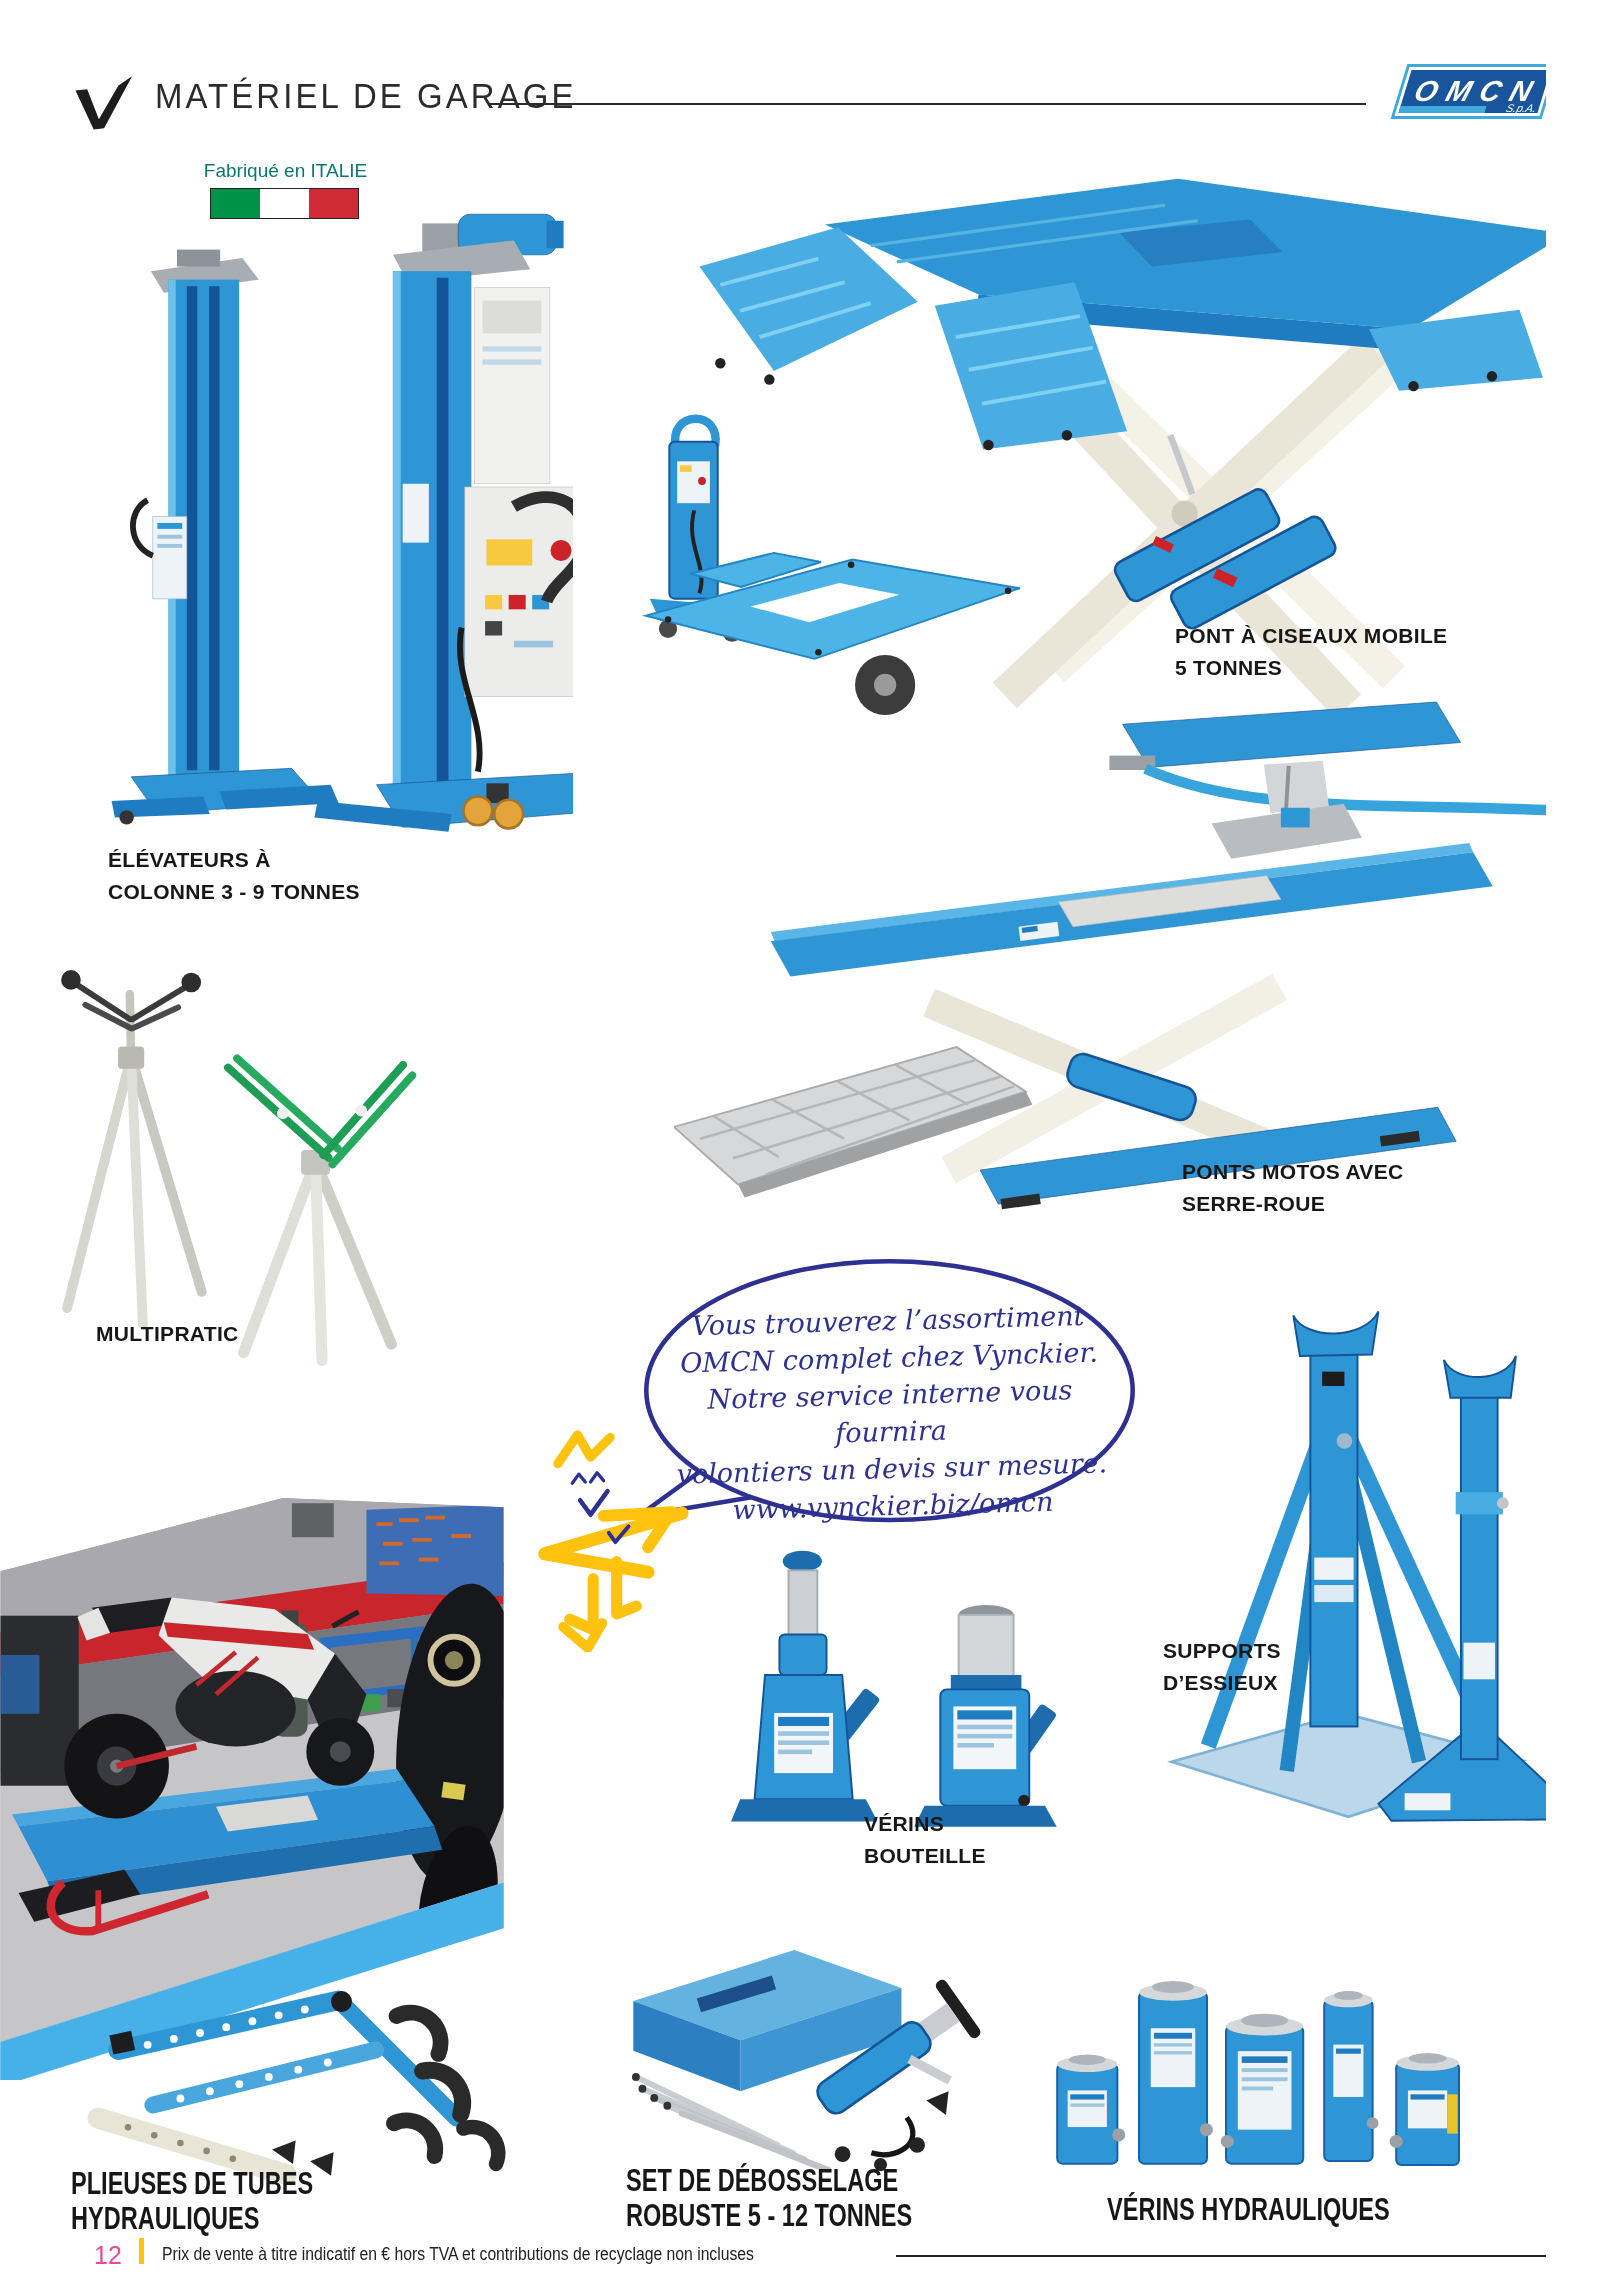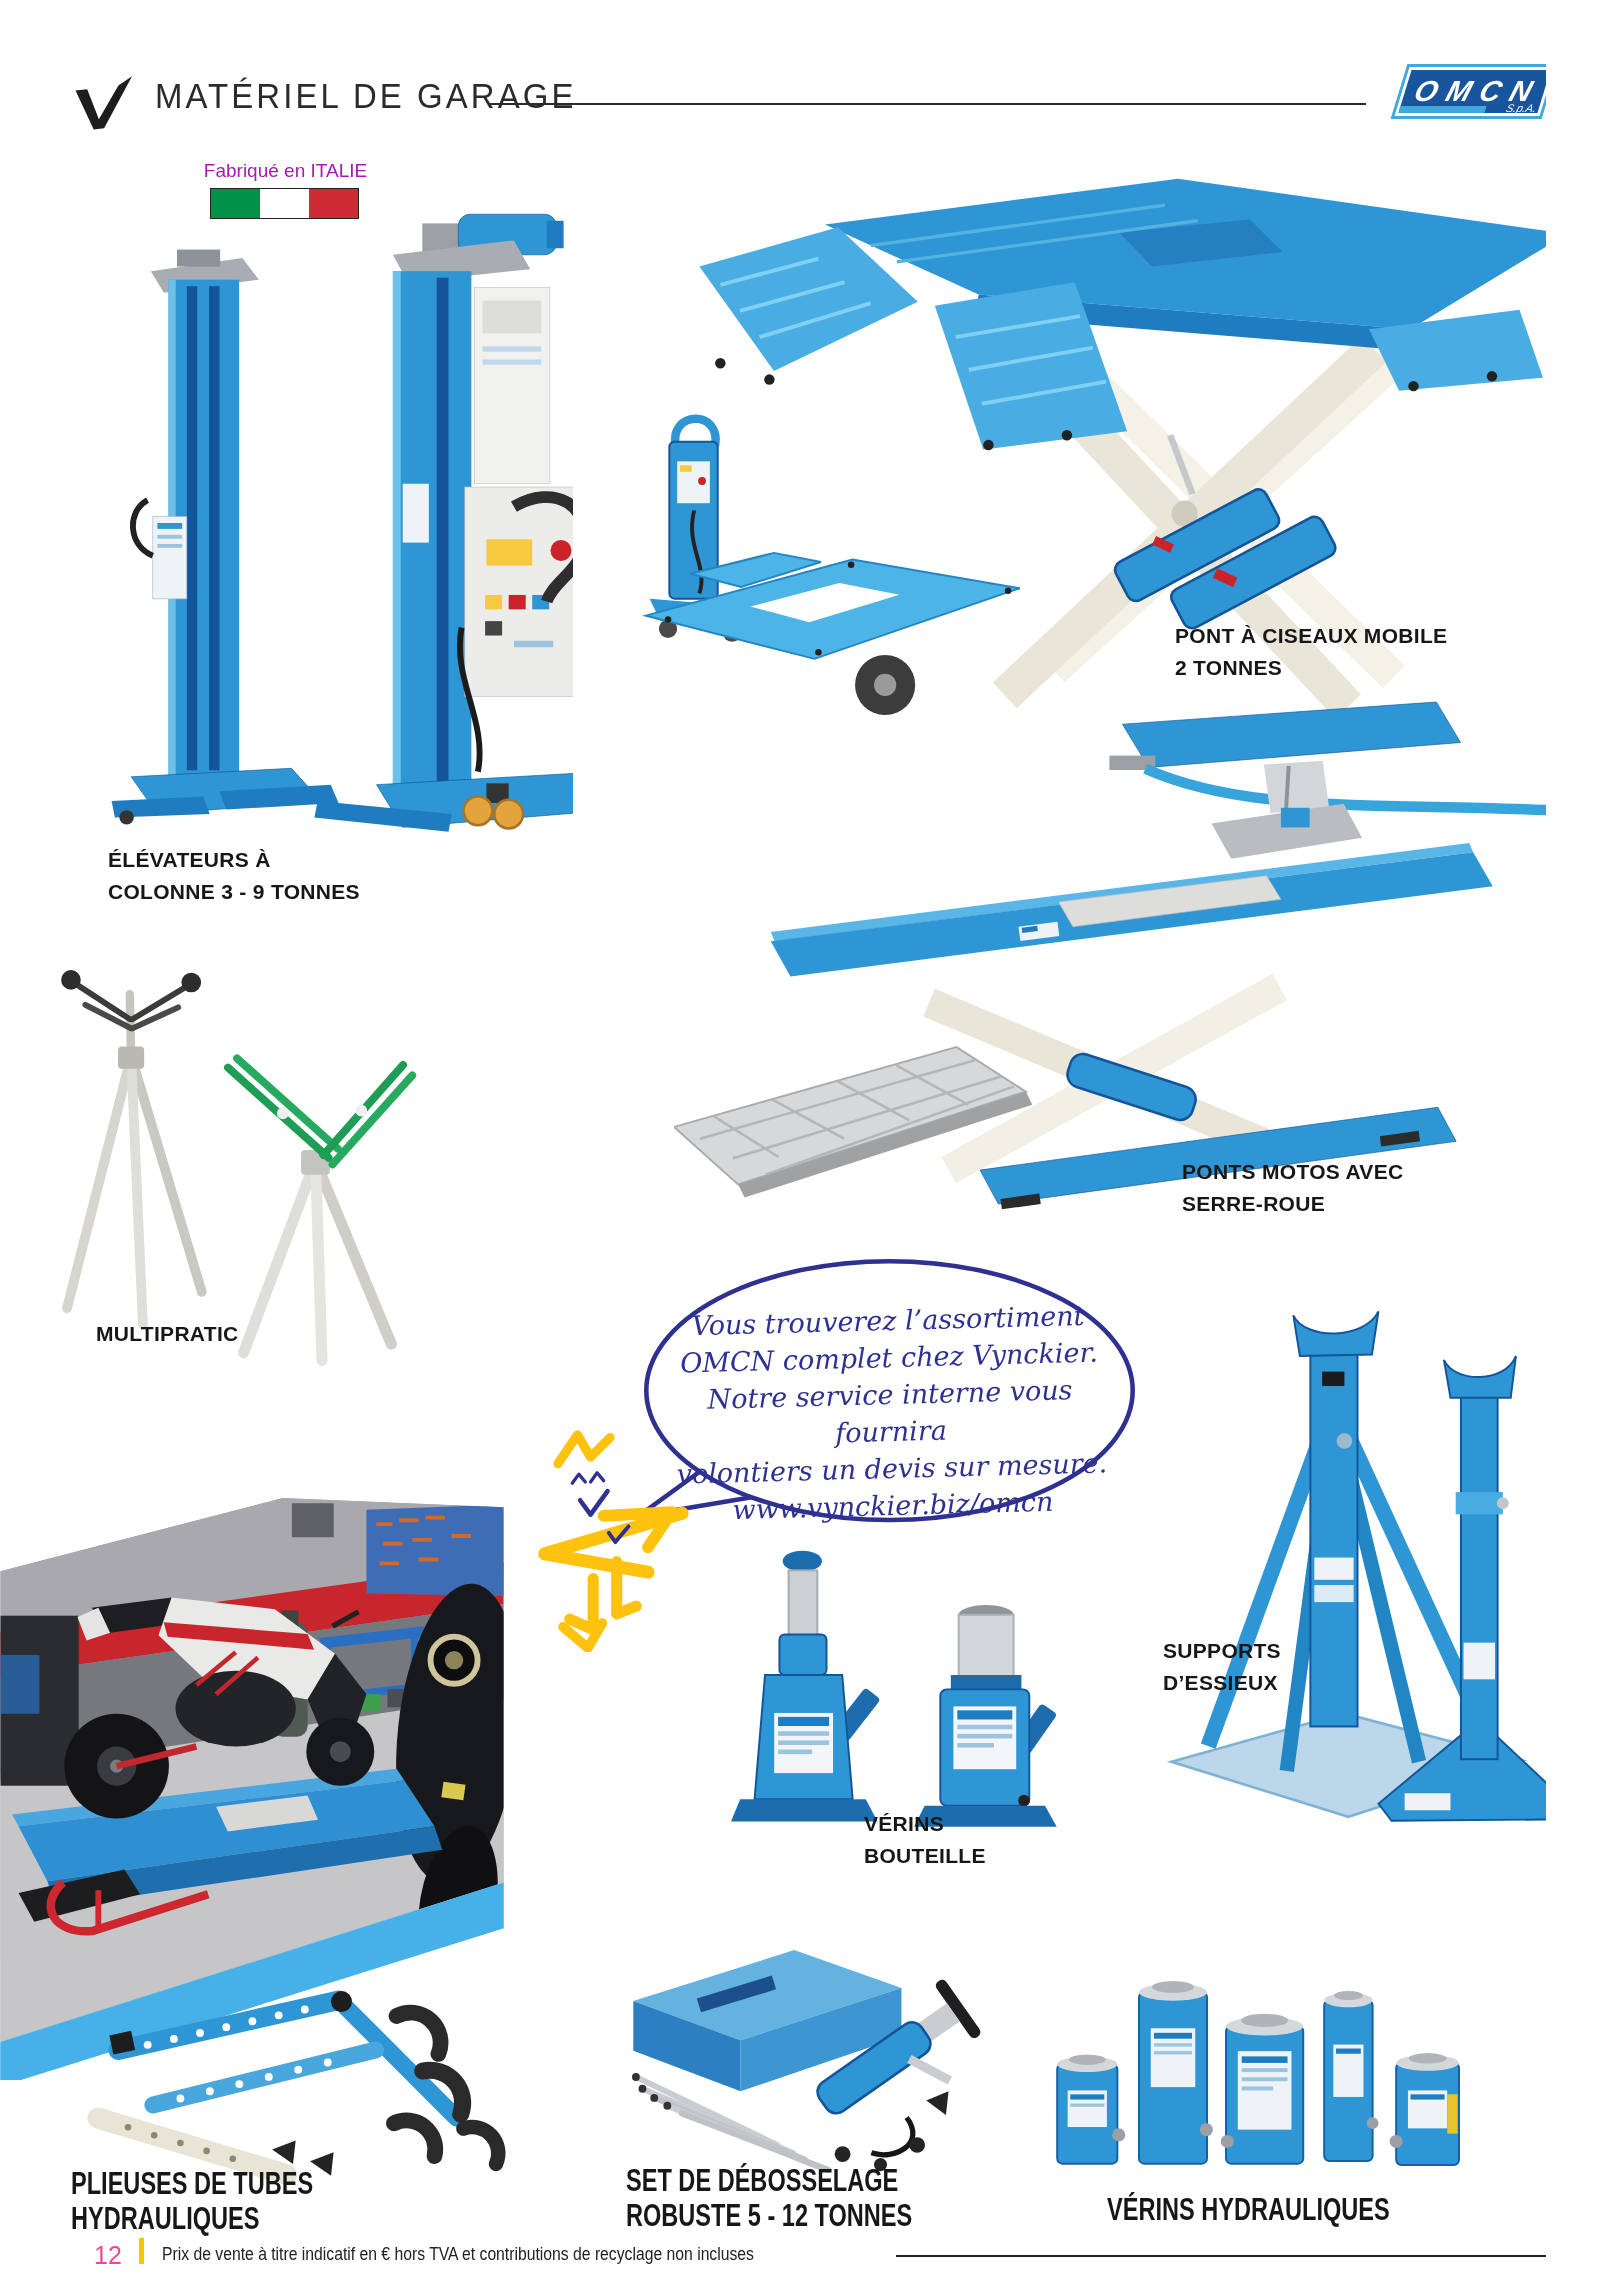--- a/index.html
+++ b/index.html
@@ -11,21 +11,21 @@
              transform:scaleX(0.94);transform-origin:left top;white-space:nowrap;}
   .hdr-rule{height:2px;background:#2b2b2b;}
   
   .logo-skew{transform:skewX(-17deg);transform-origin:center;background:#3fa9dc;padding:3.3px;width:151px;height:55px;box-sizing:border-box;}
   .logo-white{background:#ffffff;width:100%;height:100%;padding:2.6px;box-sizing:border-box;}
   .logo-navy{background:#19559c;width:100%;height:100%;position:relative;display:flex;align-items:center;justify-content:center;}
   .logo-word{color:#ffffff;font-weight:700;font-style:italic;font-size:29px;letter-spacing:9.2px;padding-left:6.5px;}
   .logo-strip{position:absolute;left:0;bottom:0;width:62%;height:7.2px;background:#3fa9dc;}
   .logo-spa{position:absolute;right:2.6px;bottom:-1.3px;color:#ffffff;font-size:11px;font-style:italic;}
   
-  .made-label{font-size:19px;color:#a21caf;text-align:center;width:183px;}
+  .made-label{font-size:19px;color:#0f766e;text-align:center;width:183px;}
   .flag{width:147px;height:29px;border:1.3px solid #222;display:flex;}
   .flag div{flex:1;}
   
   .caption{font-weight:700;font-size:21px;line-height:32px;color:#171717;letter-spacing:0.3px;white-space:nowrap;}
   .caption-condensed{font-weight:700;font-size:31px;line-height:35px;color:#171717;
                      transform:scaleX(0.76);transform-origin:left top;white-space:nowrap;}
   
   .bubble-text{width:467px;text-align:center;font-family:"DejaVu Serif",serif;font-style:italic;
                color:#2e3192;font-size:27px;line-height:37px;transform:rotate(-1.5deg);}
   
@@ -506,21 +506,21 @@
       <ellipse cx="606" cy="141" rx="29" ry="8" fill="#aeb4b9"></ellipse>
       <rect x="576" y="190" width="60" height="58" fill="#eef3f7"></rect>
       <rect x="580" y="196" width="52" height="8" fill="#1f7cc0"></rect>
       <rect x="636" y="196" width="16" height="60" fill="#e7c42a"></rect>
       <circle cx="558" cy="268" r="10" fill="#9aa0a5"></circle>
     </g>
   </svg>
 
   <div class="abs caption" style="left:1175px;top:620px">
     <div>PONT À CISEAUX MOBILE</div>
-    <div>2 TONNES</div>
+    <div>5 TONNES</div>
   </div>
   <div class="abs caption" style="left:108px;top:844px">
     <div>ÉLÉVATEURS À</div>
     <div>COLONNE 3 - 9 TONNES</div>
   </div>
   <div class="abs caption" style="left:96px;top:1318px">
     <div>MULTIPRATIC</div>
   </div>
   <div class="abs caption" style="left:1182px;top:1156px">
     <div>PONTS MOTOS AVEC</div>

